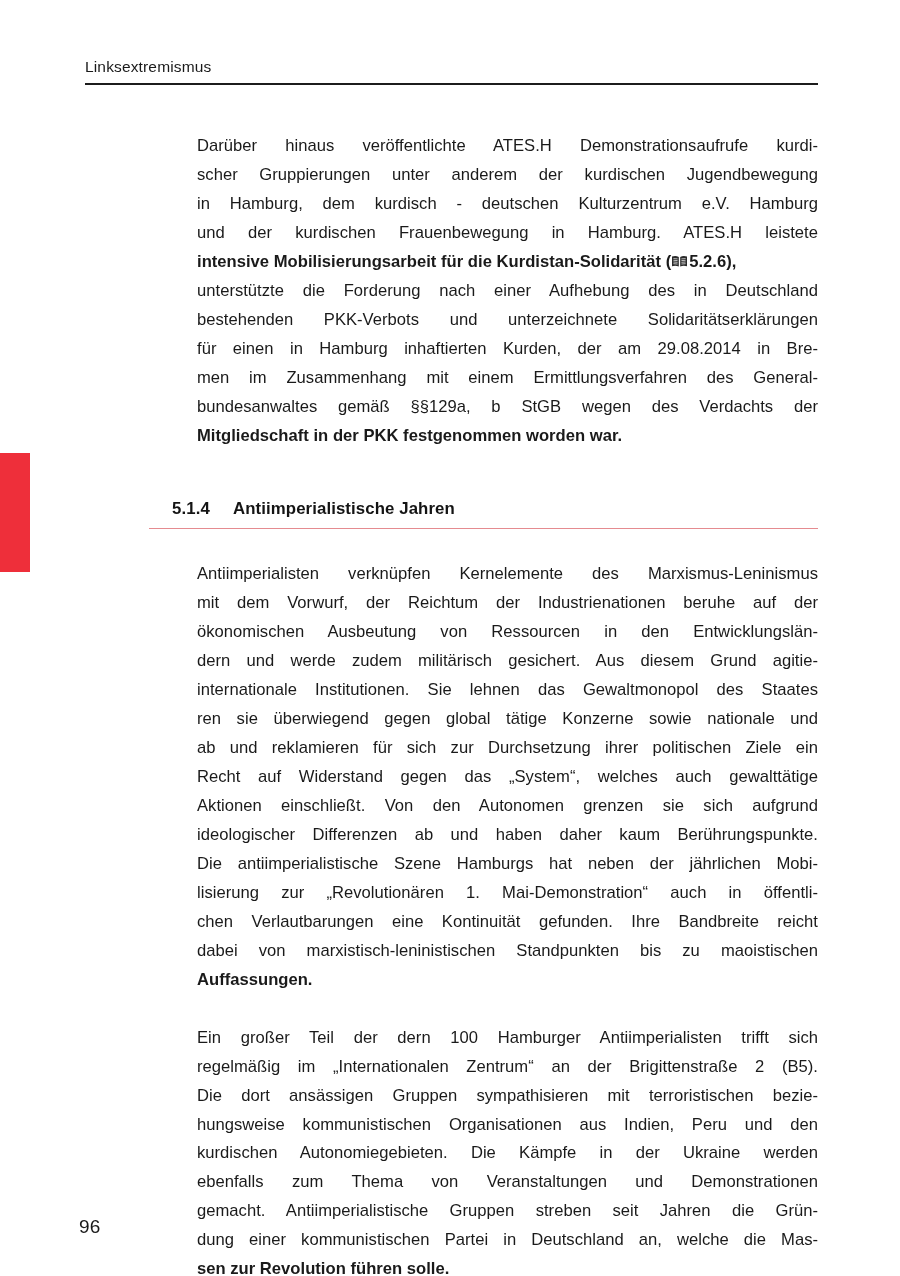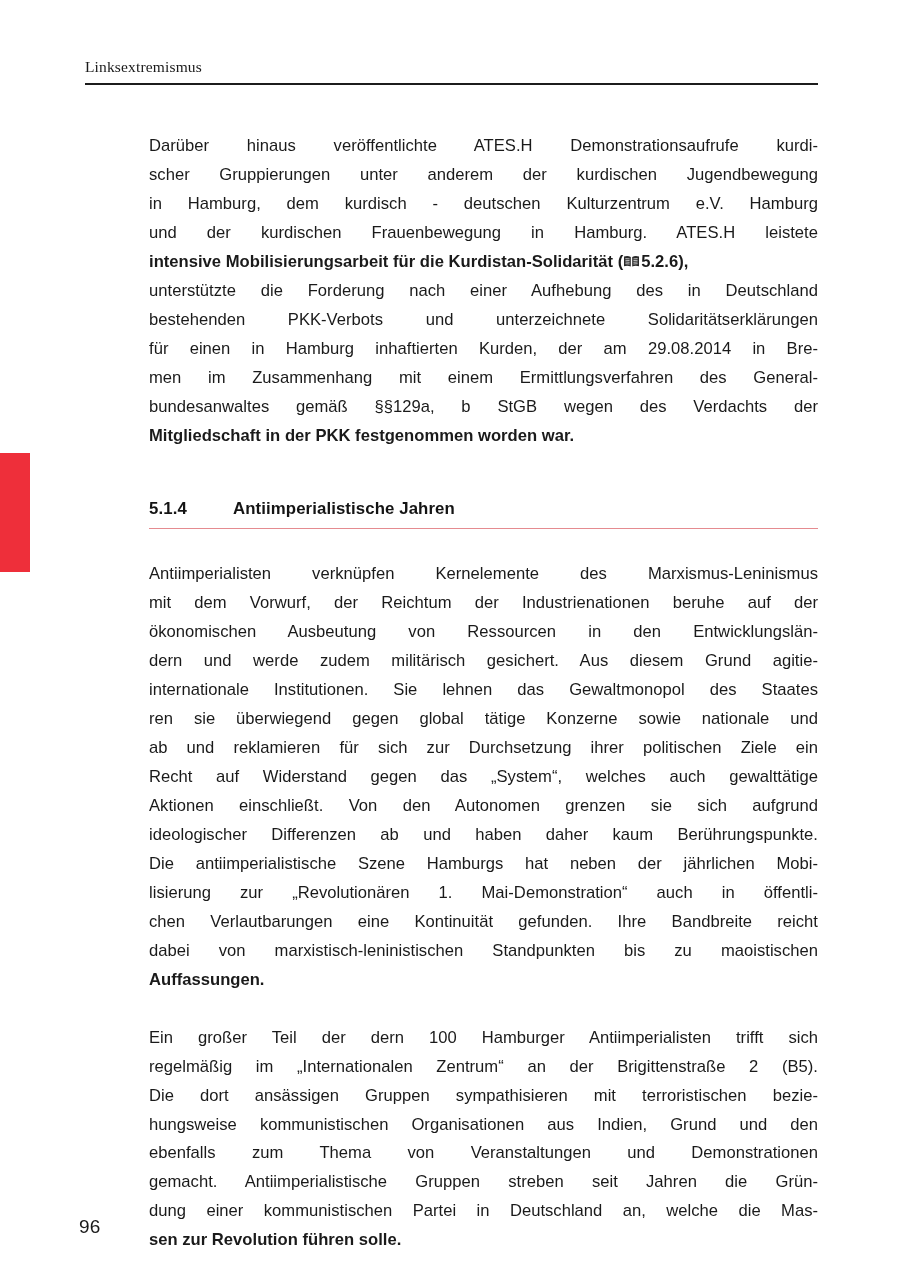--- a/index.html
+++ b/index.html
@@ -22,21 +22,20 @@
     overflow: hidden;
     box-sizing: border-box;
   }
 
   
   .running-header {
     position: absolute;
     left: 85px;
     top: 57px;
     width: 733px;
-    font-family: Liberation Serif, serif;
   }
   .running-header-title {
     font-size: 15.5px;
     line-height: 20px;
     letter-spacing: 0.15px;
     color: #1a1a1a;
     font-weight: 400;
     white-space: nowrap;
   }
   .header-rule {
@@ -79,40 +78,42 @@
   p.body-text + p.body-text {
     margin-top: 28.9px;
   }
 
   
   .ln {
     display: block;
     text-align: justify;
     text-align-last: justify;
     white-space: pre;
+    margin-left: 48px;
   }
   .ln.last {
     text-align-last: left;
     font-weight: bold;
   }
 
   
   .section-heading {
     margin: 0;
     padding: 0 0 7px 0;
     border-bottom: 1.3px solid #e58b90;
     font-size: 16.8px;
     line-height: 24px;
     font-weight: bold;
     color: #141414;
     letter-spacing: 0.1px;
   }
   .section-heading .num {
     display: inline-block;
     min-width: 84px;
+    text-align: center;
   }
 
   .heading-block {
     margin-top: 47px;
     margin-bottom: 31px;
   }
 
   
   .book-ref {
     display: inline-block;
@@ -190,21 +191,22 @@
       <span class="ln">lisierung zur „Revolutionären 1. Mai-Demonstration“ auch in öffentli-</span>
       <span class="ln">chen Verlautbarungen eine Kontinuität gefunden. Ihre Bandbreite reicht</span>
       <span class="ln">dabei von marxistisch-leninistischen Standpunkten bis zu maoistischen</span>
       <span class="ln last">Auffassungen.</span>
     </p>
 
     <p class="body-text">
       <span class="ln">Ein großer Teil der dern 100 Hamburger Antiimperialisten trifft sich</span>
       <span class="ln">regelmäßig im „Internationalen Zentrum“ an der Brigittenstraße 2 (B5).</span>
       <span class="ln">Die dort ansässigen Gruppen sympathisieren mit terroristischen bezie-</span>
-      <span class="ln">hungsweise kommunistischen Organisationen aus Indien, Grund und den</span>
+      <span class="ln">hungsweise kommunistischen Organisationen aus Indien, Peru und den</span>
+      <span class="ln">kurdischen Autonomiegebieten. Die Kämpfe in der Ukraine werden</span>
       <span class="ln">ebenfalls zum Thema von Veranstaltungen und Demonstrationen</span>
       <span class="ln">gemacht. Antiimperialistische Gruppen streben seit Jahren die Grün-</span>
       <span class="ln">dung einer kommunistischen Partei in Deutschland an, welche die Mas-</span>
       <span class="ln last">sen zur Revolution führen solle.</span>
     </p>
 
   </div>
 
   <div class="folio">96</div>
 

